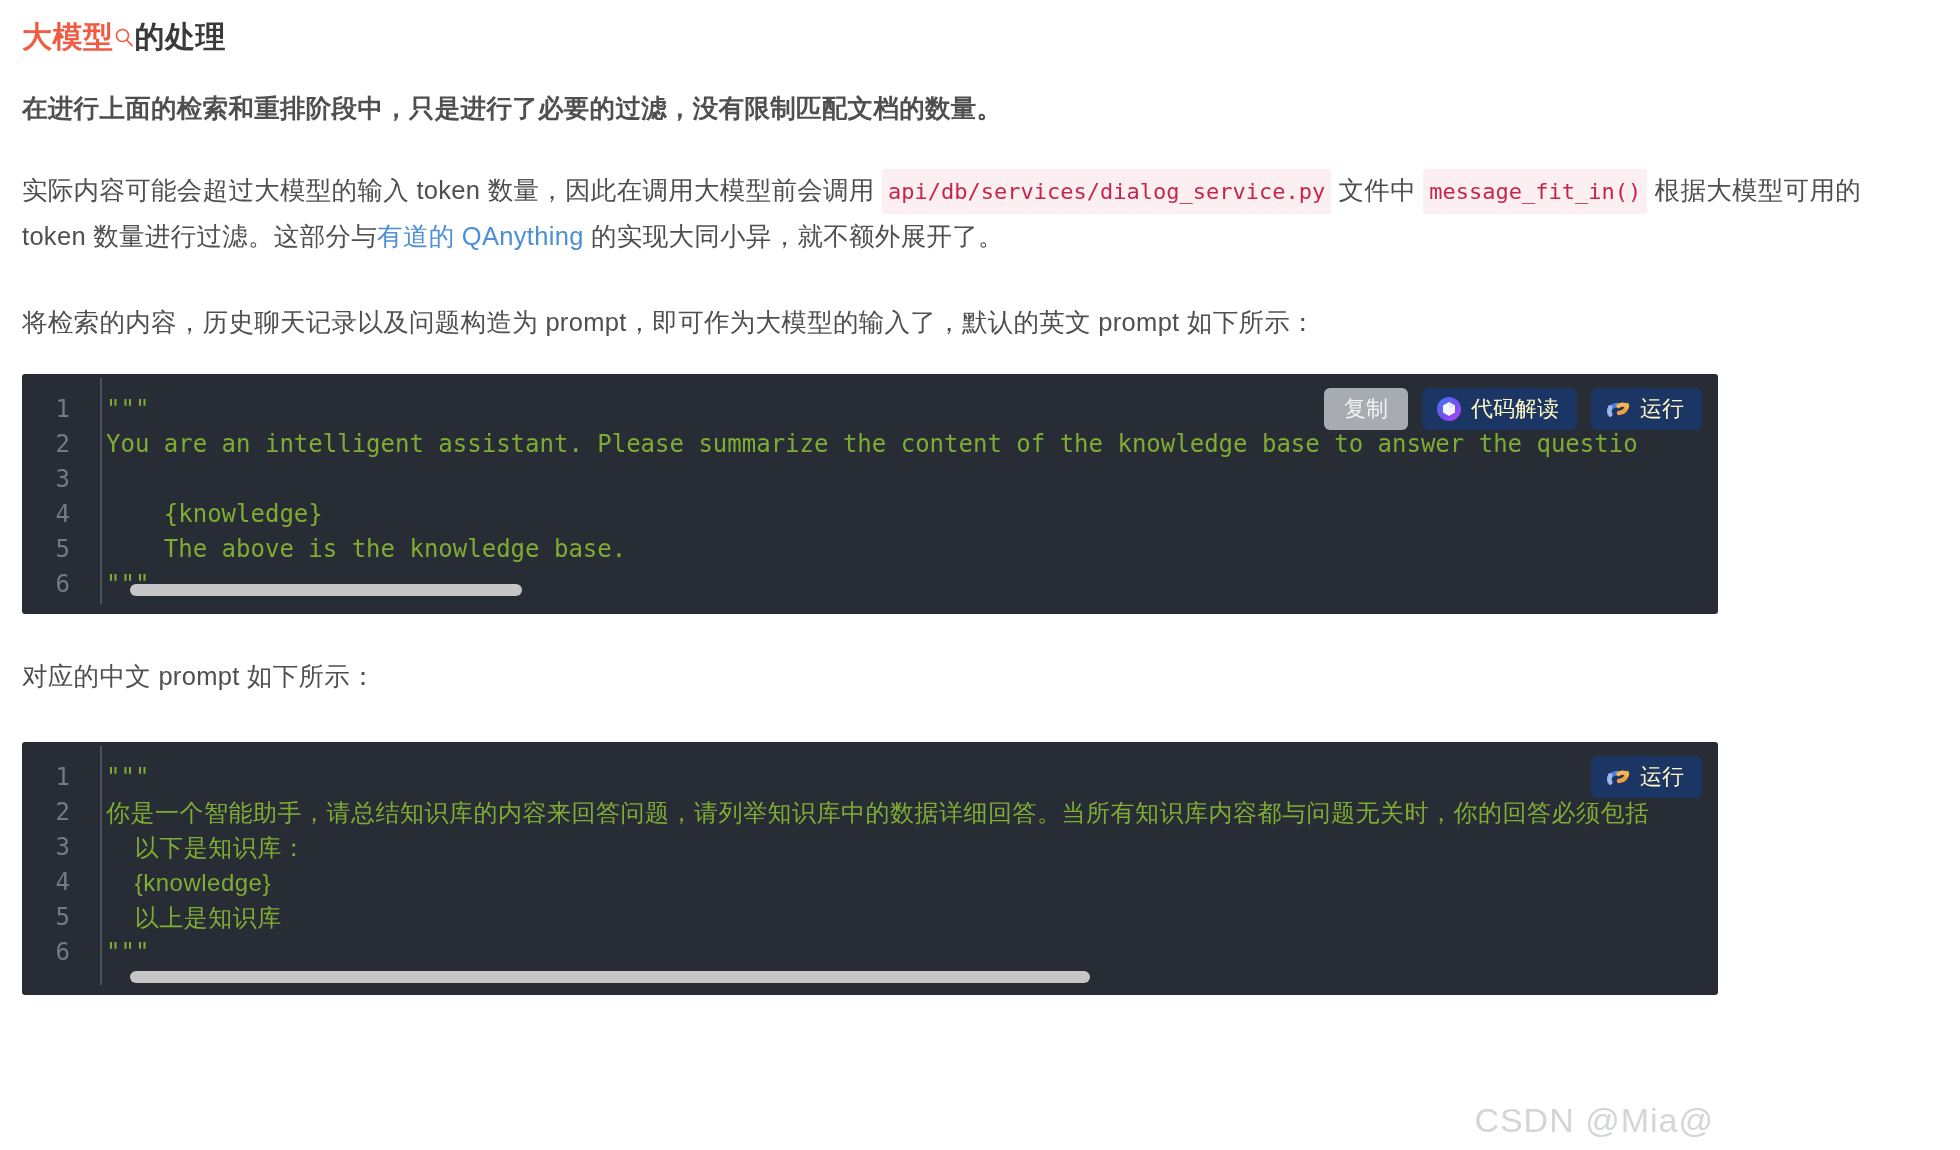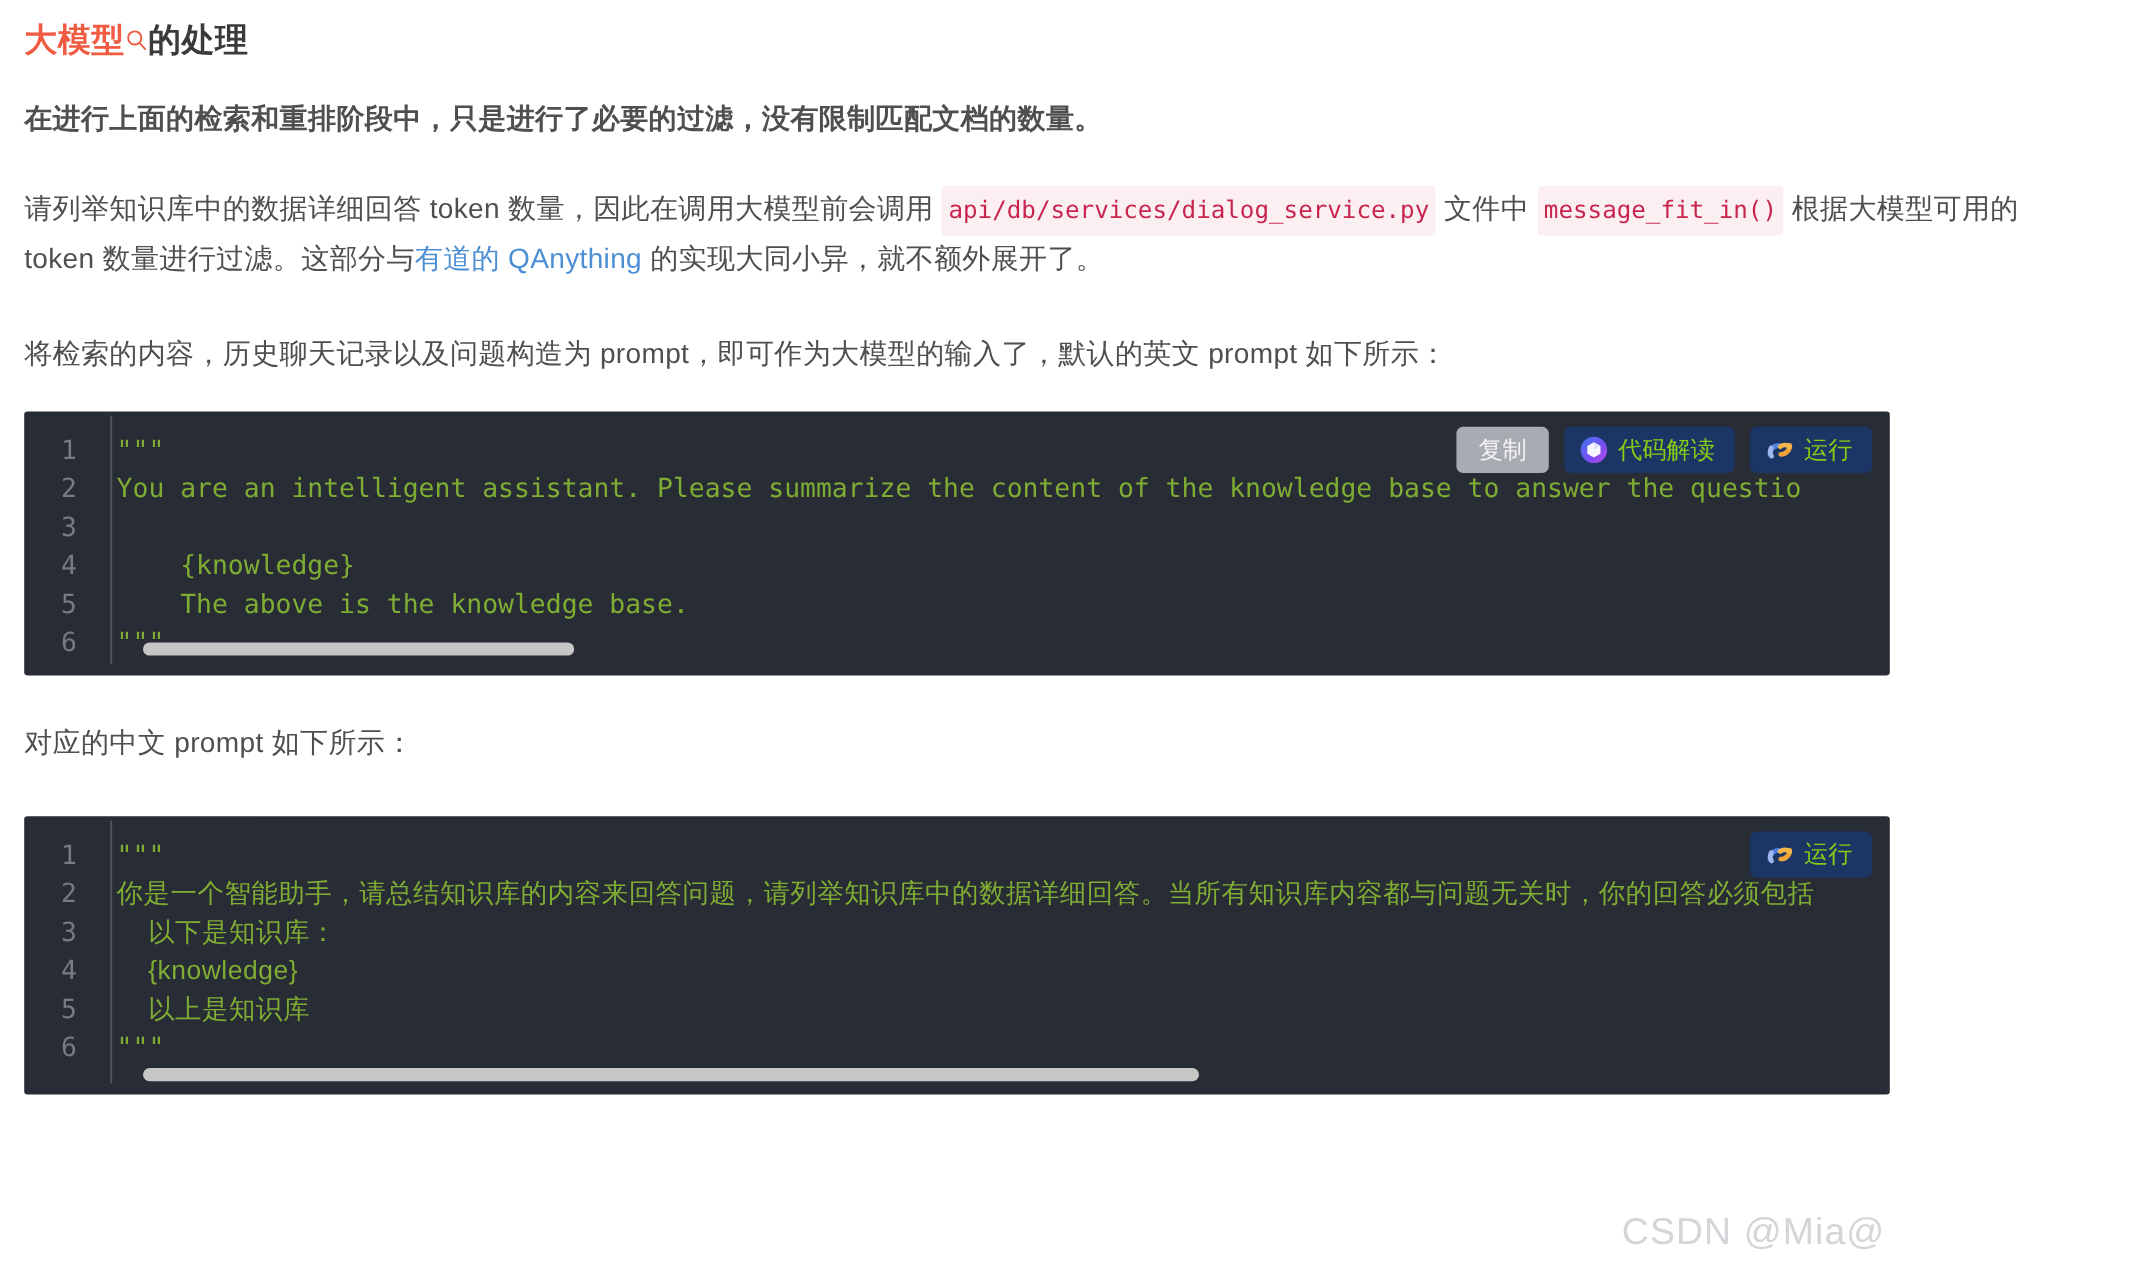--- a/index.html
+++ b/index.html
@@ -104,21 +104,21 @@
     padding: 7px 20px;
     border-radius: 6px;
     border: none;
     line-height: 28px;
     font-family: "Liberation Sans", sans-serif;
     cursor: pointer;
     text-align: center;
   }
   .btn-blue {
     background: #1b3565;
-    color: #84cc16;
+    color: #fef9c3;
     font-size: 22px;
     padding: 7px 18px 7px 14px;
     border-radius: 6px;
     border: none;
     line-height: 28px;
     display: flex;
     align-items: center;
     gap: 9px;
     font-family: "Liberation Sans", sans-serif;
     cursor: pointer;
@@ -201,21 +201,21 @@
 
   <h1 class="heading">
     <span class="hl">大模型</span><span class="search-glyph"><svg width="20" height="22" viewBox="0 0 20 22">
           <circle cx="8.5" cy="8.5" r="6" fill="none" stroke="#f05b41" stroke-width="1.7"></circle>
           <line x1="12.8" y1="13" x2="18" y2="18.6" stroke="#f05b41" stroke-width="1.7" stroke-linecap="round"></line>
         </svg></span><span>的处理</span>
   </h1>
 
   <p class="para p1">在进行上面的检索和重排阶段中，只是进行了必要的过滤，没有限制匹配文档的数量。</p>
 
-  <p class="para p2"><span>请列举知识库中的数据详细回答 token 数量，因此在调用大模型前会调用 </span><code class="inline">api/db/services/dialog_service.py</code><span> 文件中 </span><code class="inline">message_fit_in()</code><span> 根据大模型可用的 token 数量进行过滤。这部分与</span><a class="link" href="#">有道的 QAnything</a><span> 的实现大同小异，就不额外展开了。</span></p>
+  <p class="para p2"><span>实际内容可能会超过大模型的输入 token 数量，因此在调用大模型前会调用 </span><code class="inline">api/db/services/dialog_service.py</code><span> 文件中 </span><code class="inline">message_fit_in()</code><span> 根据大模型可用的 token 数量进行过滤。这部分与</span><a class="link" href="#">有道的 QAnything</a><span> 的实现大同小异，就不额外展开了。</span></p>
 
   <p class="para p3">将检索的内容，历史聊天记录以及问题构造为 prompt，即可作为大模型的输入了，默认的英文 prompt 如下所示：</p>
 
   <div class="codeblock cb1">
     <div class="code-toolbar">
       <button class="btn-copy">复制</button>
       <button class="btn-blue">
         <span class="ic">
           <svg width="26" height="26" viewBox="0 0 26 26">
             <defs>

